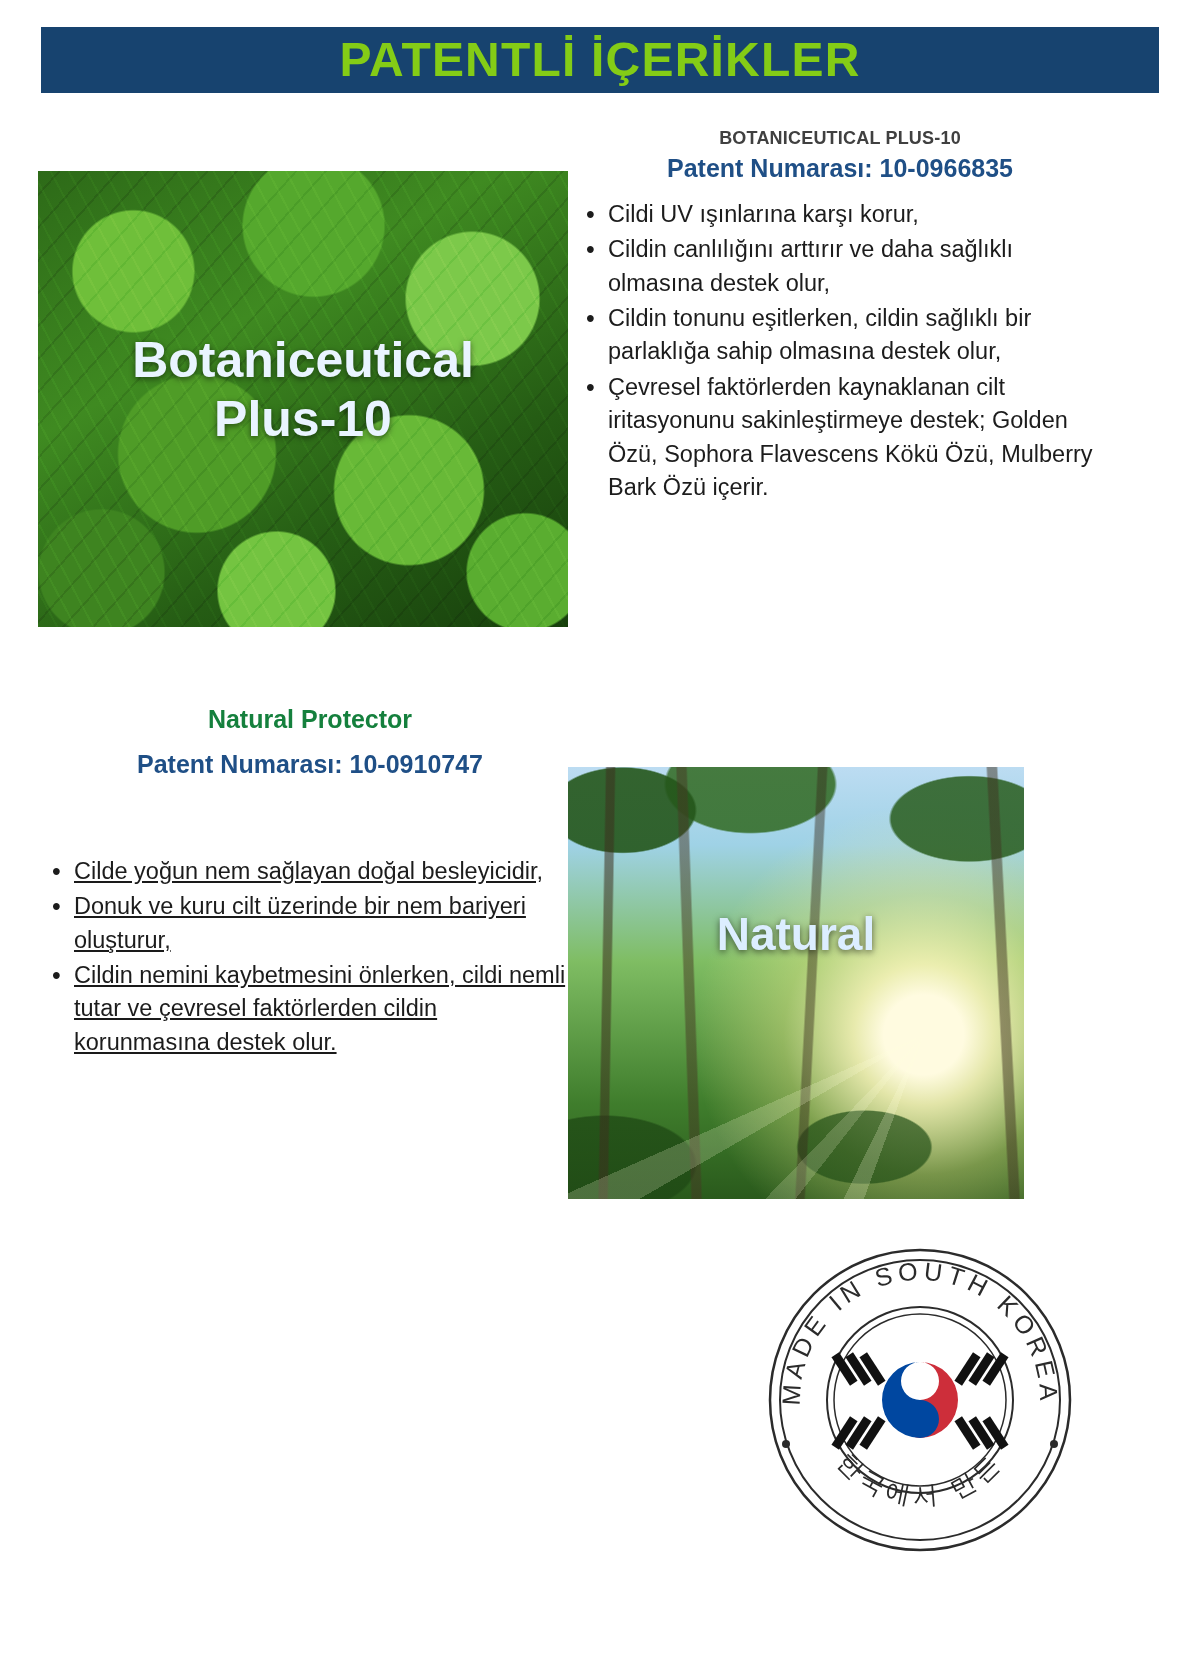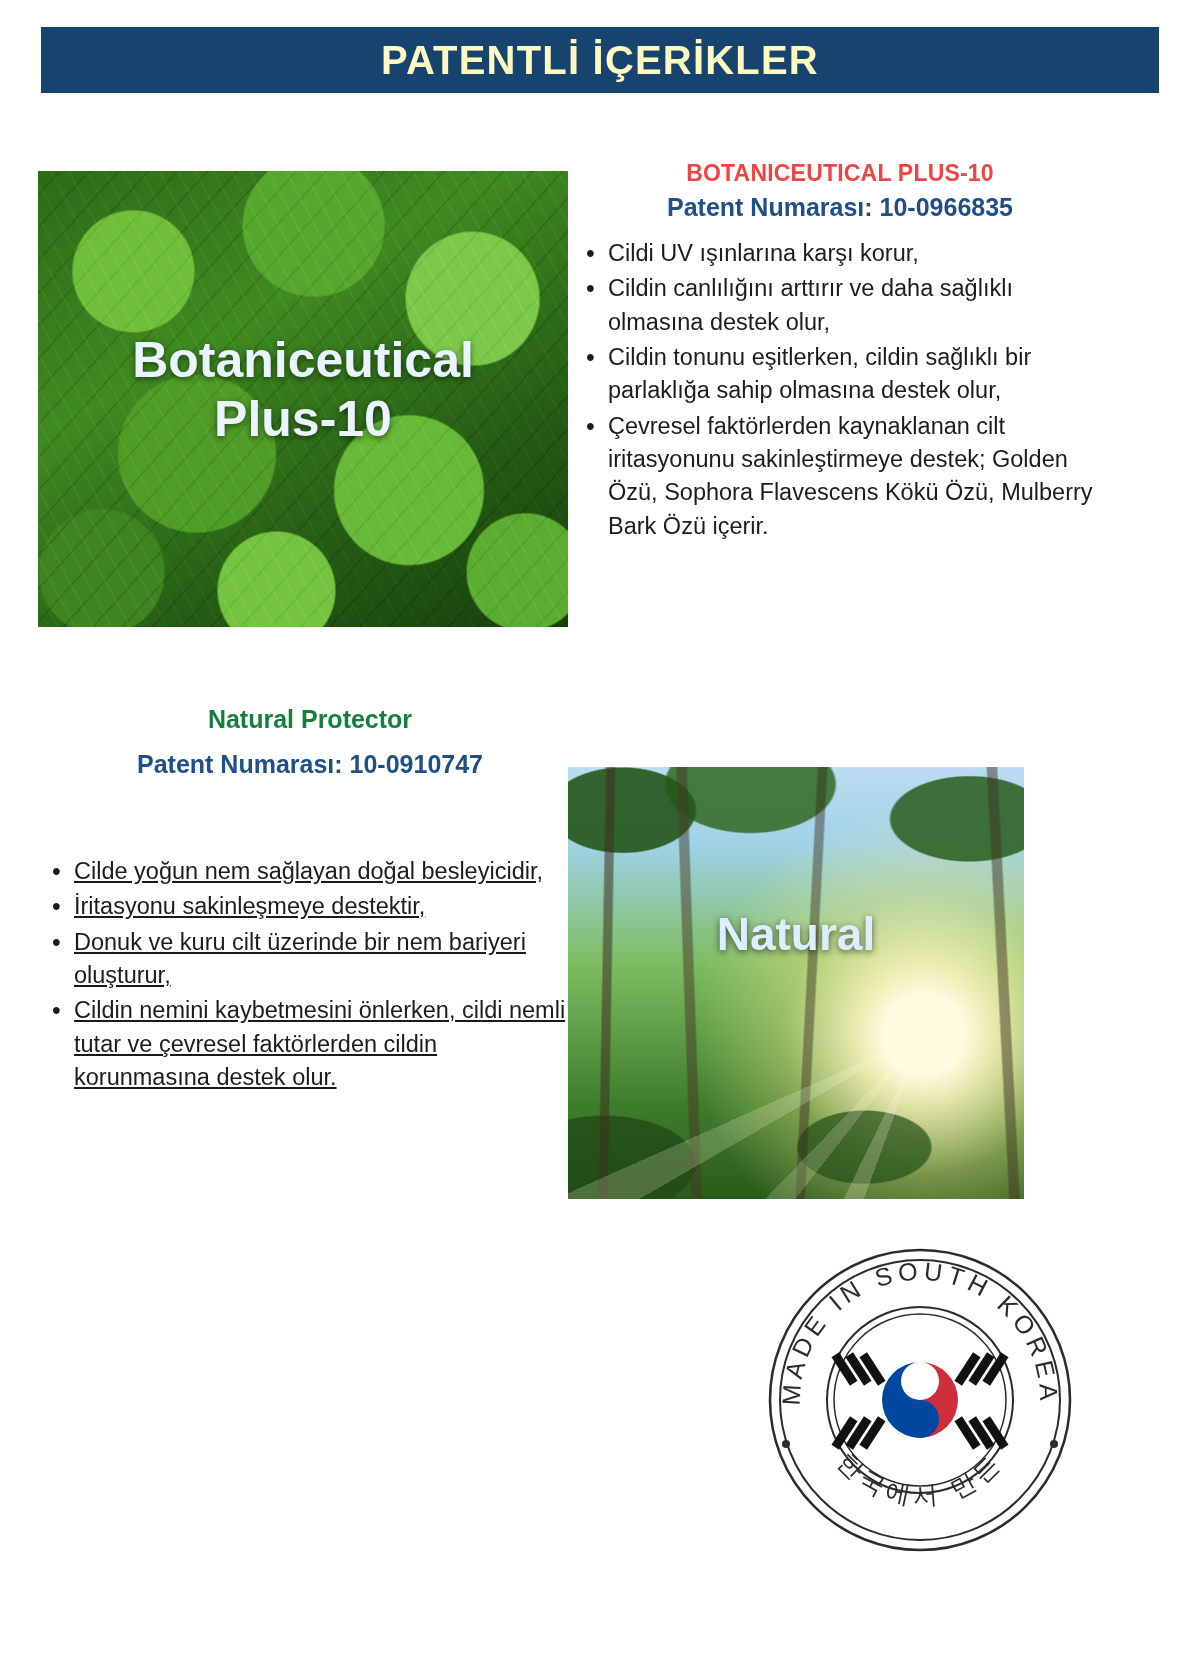--- a/index.html
+++ b/index.html
@@ -23,22 +23,22 @@
     left: 41px;
     top: 27px;
     width: 1118px;
     height: 66px;
     background: #17436f;
     display: flex;
     align-items: center;
     justify-content: center;
   }
   .header-banner .title {
-    color: #fef9c3;
-    font-size: 40px;
+    color: #84cc16;
+    font-size: 48px;
     font-weight: bold;
     letter-spacing: 1.2px;
     line-height: 1;
     white-space: nowrap;
   }
 
   
   .herb-image {
     position: absolute;
     left: 38px;
@@ -83,27 +83,26 @@
     text-shadow: 0 2px 6px rgba(0,0,0,0.55);
   }
 
   .sec1-text {
     position: absolute;
     left: 580px;
     top: 126px;
     width: 520px;
   }
   .sec1-text .head1 {
-    color: #ef4444;
-    font-size: 23px;
+    color: #404040;
+    font-size: 18px;
     font-weight: bold;
     text-align: center;
     line-height: 1.35;
     letter-spacing: 0.2px;
-    margin-top: 32px;
   }
   .sec1-text .head2 {
     color: #1f4f86;
     font-size: 25px;
     font-weight: bold;
     text-align: center;
     line-height: 1.35;
     margin-top: 2px;
   }
 
@@ -254,21 +253,20 @@
 </div>
 
 <div class="sec2-head">
   <div class="head1">Natural Protector</div>
   <div class="head2">Patent Numarası: 10-0910747</div>
 </div>
 
 <div class="sec2-list">
   <ul class="bullets">
     <li>Cilde yoğun nem sağlayan doğal besleyicidir,</li>
-    <li>İritasyonu sakinleşmeye destektir,</li>
     <li>Donuk ve kuru cilt üzerinde bir nem bariyeri oluşturur,</li>
     <li>Cildin nemini kaybetmesini önlerken, cildi nemli tutar ve çevresel faktörlerden cildin korunmasına destek olur.</li>
   </ul>
 </div>
 
 <div class="forest-image">
   <div class="sky"></div>
   <div class="canopy"></div>
   <div class="trunks"></div>
   <div class="rays"></div>

